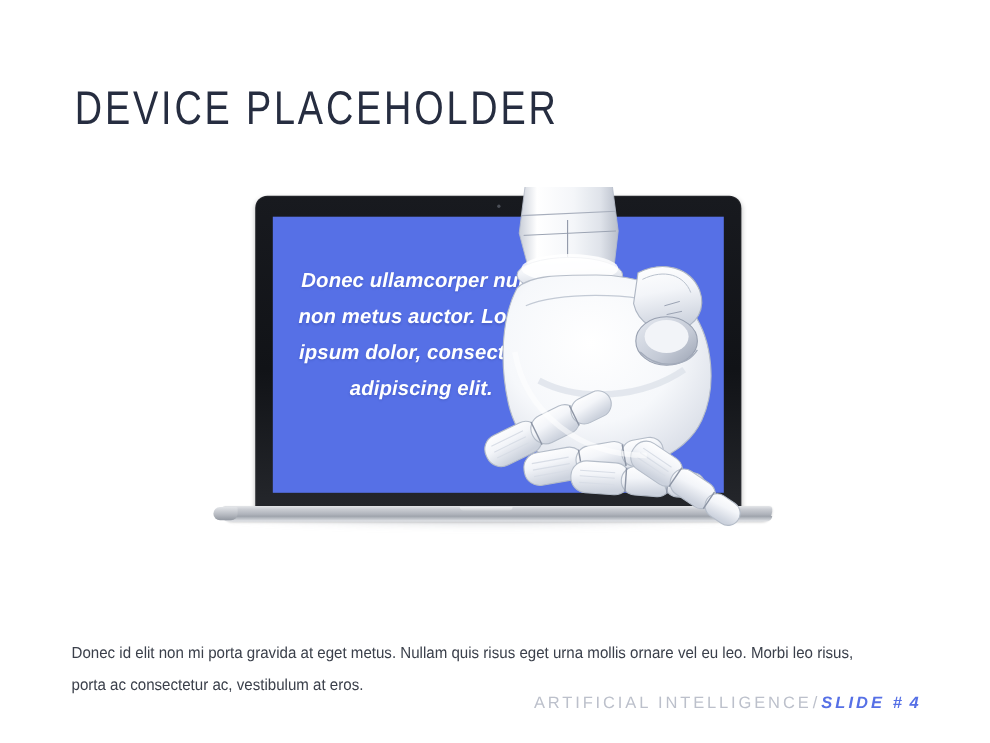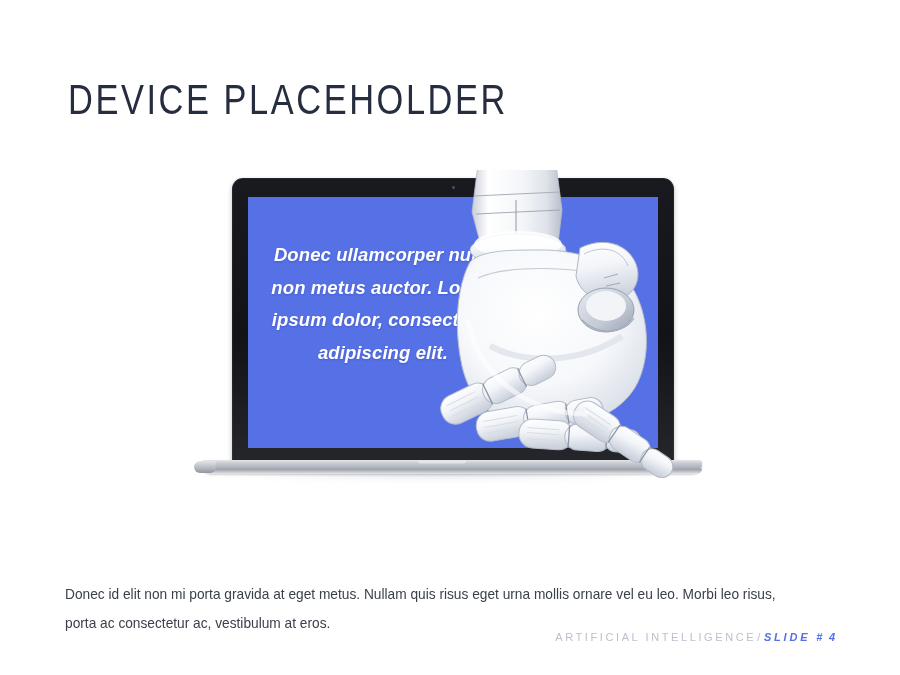--- a/index.html
+++ b/index.html
@@ -169,21 +169,21 @@
     transform: scaleX(0.94);
     transform-origin: left top;
   }
 
   
   .footer {
     position: absolute;
     right: 62px;
     top: 609px;
     font-family: "Liberation Sans", sans-serif;
-    font-size: 11px;
+    font-size: 15px;
     letter-spacing: 2.6px;
     white-space: nowrap;
   }
   .footer-label {
     color: #bcc0cb;
     font-weight: normal;
   }
   .footer-sep {
     color: #bcc0cb;
     padding: 0 1px;

